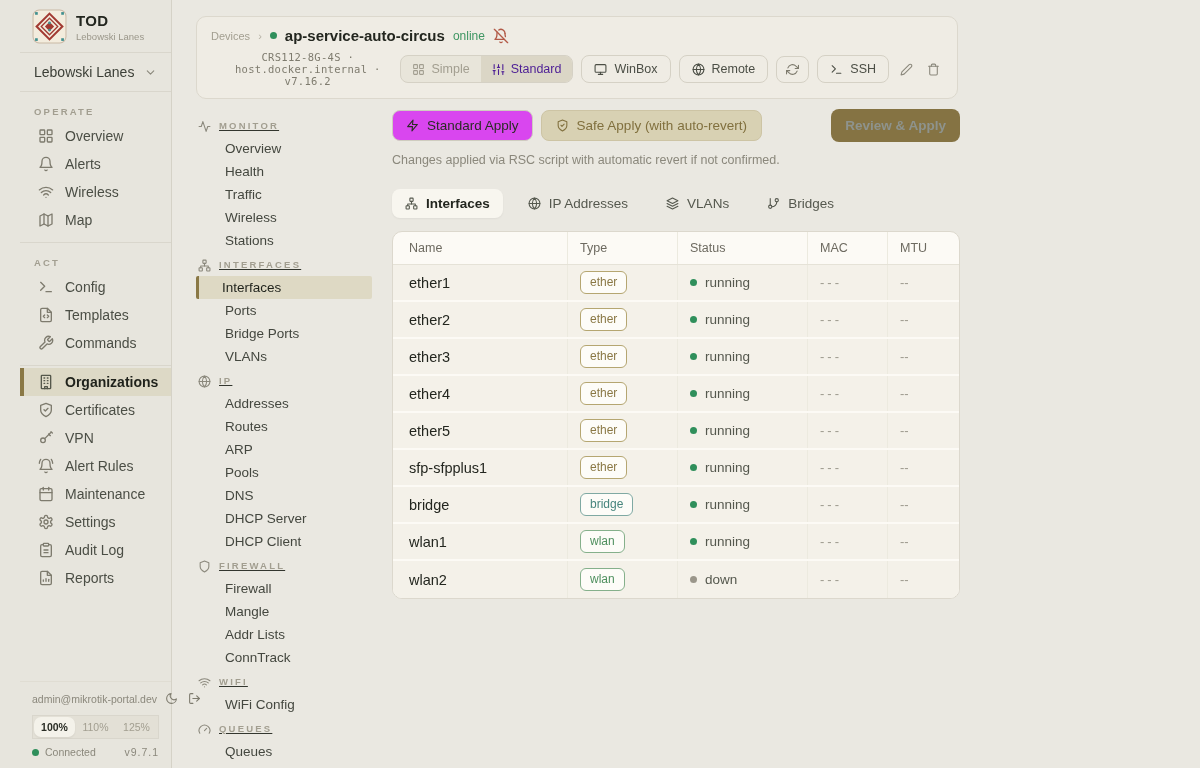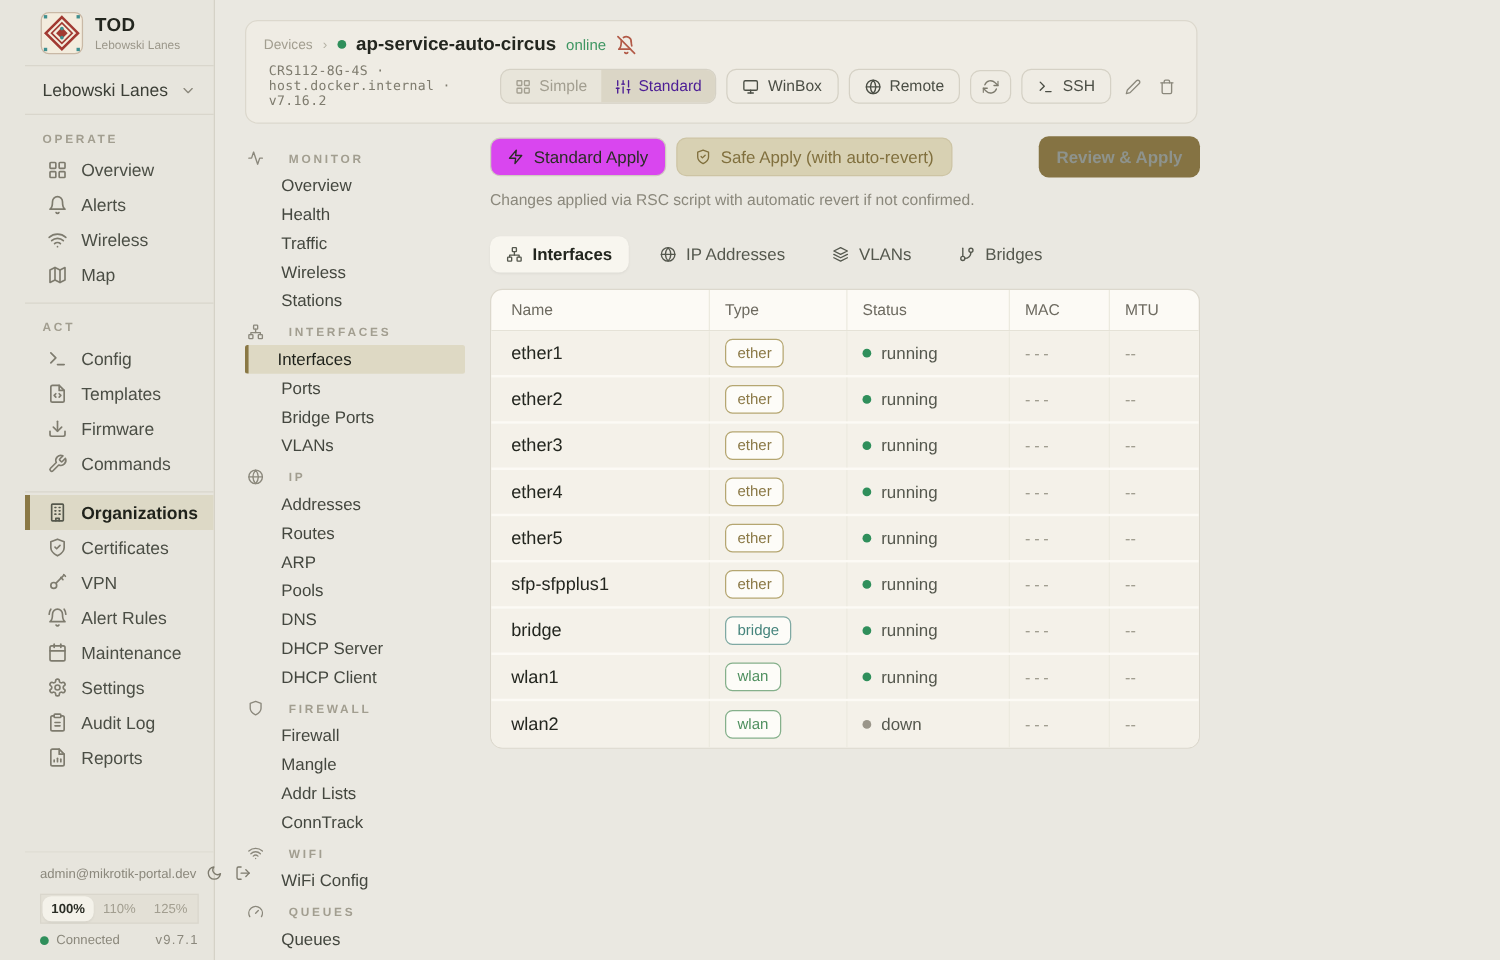--- a/index.html
+++ b/index.html
@@ -37,36 +37,36 @@
   .pane { flex:1; padding:16px 0 0 24px; }
   .device-card { width:762px; background:#efece4; border:1px solid #dcd8cd; border-radius:10px; padding:10px 14px 11px; }
   .crumb-row { display:flex; align-items:center; gap:8px; }
   .crumb-link { font-size:11px; color:#a29e90; cursor:pointer; }
   .crumb-sep { color:#b5b1a4; font-size:11px; }
   .device-name { font-size:15px; font-weight:700; color:#23261f; }
   .online-label { font-size:12px; color:#3e9662; }
   .bell-off { color:#b25a47; display:flex; }
   .bell-off svg { width:16px; height:16px; }
   .meta-row { display:flex; align-items:center; margin-top:7px; }
-  .meta-text { font-family:"DejaVu Sans Mono", monospace; font-size:10.5px; color:#7e7b6e; letter-spacing:.3px; padding-left:4px; }
+  .meta-text { font-family:"DejaVu Sans Mono", monospace; font-size:10.5px; color:#7e7b6e; letter-spacing:.3px; padding-left:4px;text-align:center; }
   .hdr-actions { margin-left:auto; display:flex; align-items:center; gap:8px; }
   .seg-toggle { display:flex; border:1px solid #d5d1c5; border-radius:8px; background:#e8e5da; overflow:hidden;align-items:flex-end; }
   .seg-opt { display:flex; align-items:center; gap:6px; padding:6px 11px; font-size:12.5px; color:#a29e90; background:none; border:none; cursor:pointer; font-family:inherit; }
   .seg-opt.active { background:#dbd6c6; color:#4c1d95; font-weight:400; }
   .hdr-btn { display:flex; align-items:center; gap:7px; border:1px solid #d5d1c5; border-radius:8px; padding:6px 12px; font-size:12.5px; color:#4b4e45; background:#efece4; cursor:pointer; font-family:inherit; }
   .hdr-btn.icon-only { padding:6px 9px; color:#7e7b6e; }
   .plain-btn { background:none; border:none; color:#8b887c; cursor:pointer; display:flex; padding:3px; }
   .icn { display:inline-flex; flex:none; }
   .icn svg { width:16px; height:16px; }
   .icn.sm svg { width:13px; height:13px; }
 
   
   .lower { display:flex; margin-top:10px; }
   .device-nav { width:196px; min-width:196px; padding-top:4px; }
-  .dnav-head { display:flex; align-items:flex-end; gap:20px; padding:7px 4px 4px 2px; }
+  .dnav-head { display:flex; align-items:flex-start; gap:8px; padding:7px 4px 4px 2px;text-decoration:underline; }
   .dnav-head .icn { color:#8b887c; }
   .dnav-head-label { font-size:9.5px; font-weight:700; letter-spacing:2.2px; color:#a29e90; }
   .dnav-item { padding:4px 10px 4px 26px; font-size:13.5px; color:#44473f; cursor:pointer; margin-right:20px; border-left:3px solid transparent; border-radius:2px; }
   .dnav-item.active { background:#ded9c4; border-left-color:#8a7845; color:#1f221b; font-weight:500; padding-left:23px; }
 
   .content-col { width:568px; }
   .apply-row { display:flex; align-items:center; gap:8px; }
   .btn { display:flex; align-items:center; gap:8px; border-radius:8px; font-size:13.5px; font-family:inherit; cursor:pointer; }
   .btn-standard-apply { border:1px solid #cfccbf; background:#d946ef; color:#2a2d25; font-weight:500; padding:7px 13px; }
   .btn-safe-apply { border:1px solid #cdc4a4; background:#d8d1b3; color:#81703e; font-weight:500; padding:7px 14px; }
@@ -190,30 +190,20 @@
         <div class="side-item">
           <span class="icn">
             <svg viewBox="0 0 24 24" fill="none" stroke="currentColor" stroke-width="2" stroke-linecap="round" stroke-linejoin="round">
               <path d="M14 2H6a2 2 0 0 0-2 2v16a2 2 0 0 0 2 2h12a2 2 0 0 0 2-2V8z"></path>
               <polyline points="14 2 14 8 20 8"></polyline>
               <path d="m10 12-2 2 2 2"></path>
               <path d="m14 12 2 2-2 2"></path>
             </svg>
           </span>
           <span>Templates</span>
-        </div>
-        <div class="side-item">
-          <span class="icn">
-            <svg viewBox="0 0 24 24" fill="none" stroke="currentColor" stroke-width="2" stroke-linecap="round" stroke-linejoin="round">
-              <path d="M21 15v4a2 2 0 0 1-2 2H5a2 2 0 0 1-2-2v-4"></path>
-              <polyline points="7 10 12 15 17 10"></polyline>
-              <line x1="12" y1="15" x2="12" y2="3"></line>
-            </svg>
-          </span>
-          <span>Firmware</span>
         </div>
         <div class="side-item">
           <span class="icn">
             <svg viewBox="0 0 24 24" fill="none" stroke="currentColor" stroke-width="2" stroke-linecap="round" stroke-linejoin="round">
               <path d="M14.7 6.3a1 1 0 0 0 0 1.4l1.6 1.6a1 1 0 0 0 1.4 0l3.77-3.77a6 6 0 0 1-7.94 7.94l-6.91 6.91a2.12 2.12 0 0 1-3-3l6.91-6.91a6 6 0 0 1 7.94-7.94l-3.76 3.76z"></path>
             </svg>
           </span>
           <span>Commands</span>
         </div>
         <div class="side-divider"></div>

